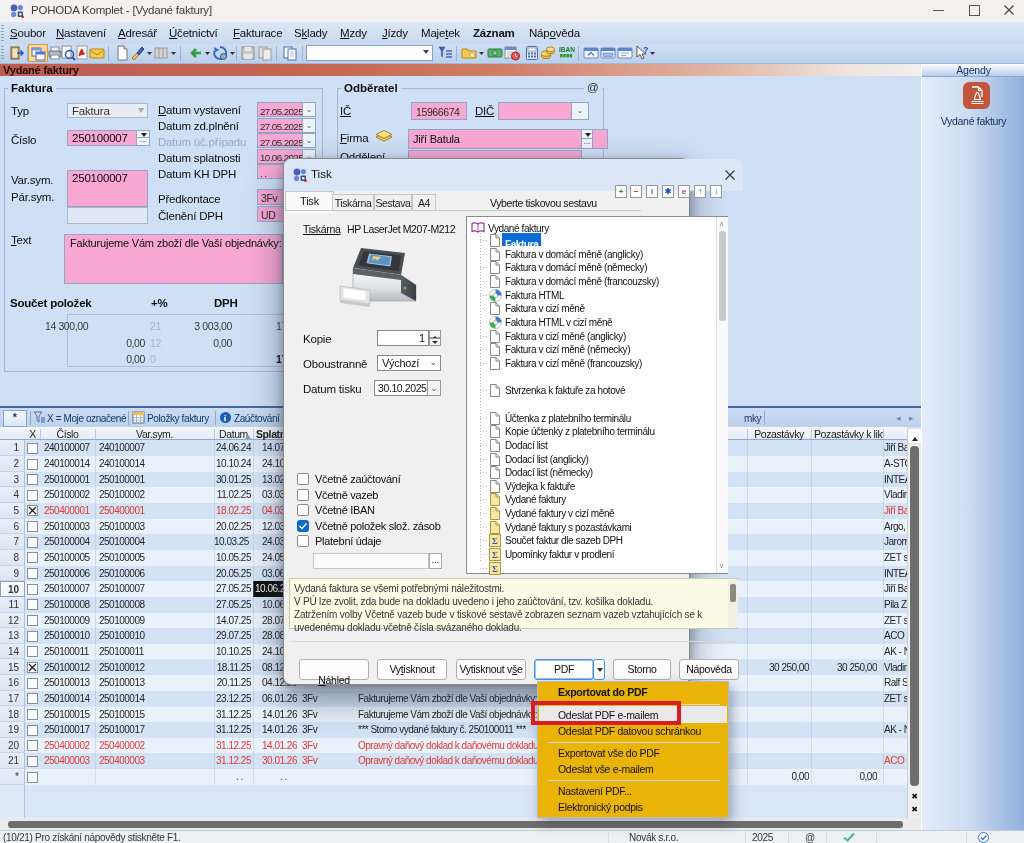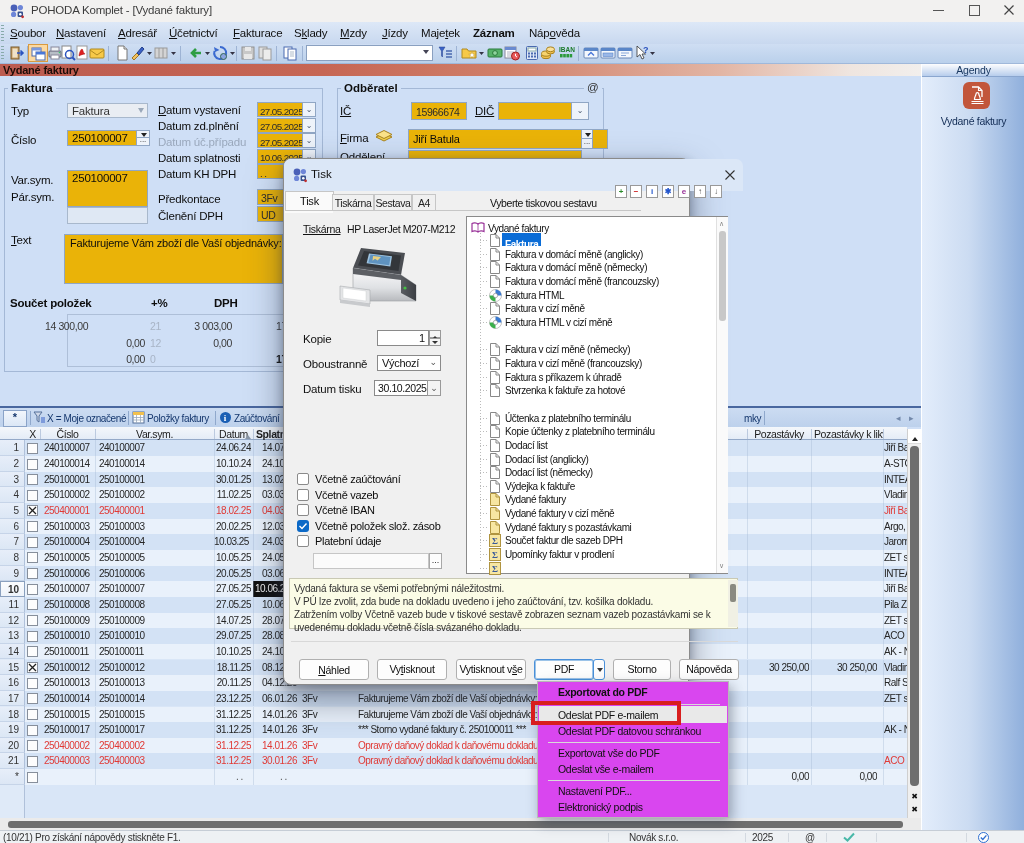--- a/index.html
+++ b/index.html
@@ -1,18 +1,18 @@
 <!DOCTYPE html>
 <html><head><meta charset="utf-8">
 <style>
 html,body{margin:0;padding:0}
 body{width:1024px;height:843px;overflow:hidden;font-family:"Liberation Sans",sans-serif;position:relative;background:#cfdff6}
 .ab{position:absolute}
 .lb{position:absolute;font-size:11.5px;color:#0d0d0d;letter-spacing:-0.2px;white-space:nowrap}
-.inp{position:absolute;background:#eab308;border:1px solid #90a6c4;box-sizing:border-box}
+.inp{position:absolute;background:#f9a8d4;border:1px solid #90a6c4;box-sizing:border-box}
 .gbx{position:absolute;border:1px solid #a4b8d6;box-sizing:border-box}
 .glab{position:absolute;font-weight:bold;font-size:11.5px;color:#0d0d0d;background:#cfdff6;padding:0 3px;white-space:nowrap}
 .chev{position:absolute;width:14px;box-sizing:border-box;background:#eef3fa;border:1px solid #90a6c4;color:#4a5a70;font-size:8px;text-align:center}
 .num{position:absolute;font-size:10px;letter-spacing:-0.4px;color:#2c2c2c;white-space:nowrap}
 .mi{position:absolute;top:0;height:22px;line-height:22px;font-size:11.5px;color:#101010;letter-spacing:-0.2px}
 .ti{position:absolute;top:1px}
 .sep{position:absolute;top:2px;width:1px;height:15px;background:#9db3d4}
 .trow{position:absolute;left:0;width:907px}
 .tcell{position:absolute;top:0;height:100%;font-size:10px;letter-spacing:-0.5px;color:#262626;white-space:nowrap;overflow:hidden}
 .red{color:#e03a36!important}
@@ -1051,49 +1051,49 @@
 <div class="ab" style="left:22px;top:0px">
           <svg width="13" height="13" viewBox="0 0 13 13">
             <circle cx="6.5" cy="6.5" r="6" fill="#fff" stroke="#888" stroke-width="0.5"></circle>
             <path d="M6.5 0.5 A6 6 0 0 1 12.5 6.5 L6.5 6.5 Z" fill="#3a7ad0"></path>
             <path d="M6.5 12.5 A6 6 0 0 1 0.5 6.5 L6.5 6.5 Z" fill="#3ab04a"></path>
             <circle cx="6.5" cy="6.5" r="2.2" fill="#fff" stroke="#666" stroke-width="0.5"></circle>
           </svg>
         </div>
 <div class="ab" style="left:38px;top:1px;font-size:10px;letter-spacing:-0.4px;color:#111;white-space:nowrap">Faktura HTML v cizí měně</div>
 </div>
+<div class="titem" style="top:112.5px">
+<div class="ab" style="left:13px;top:6px;width:8px;height:1px;background:repeating-linear-gradient(90deg,#bbb 0 1px,transparent 1px 3px)"></div>
+<div class="ab" style="left:22px;top:0px">
+          <svg width="11" height="13" viewBox="0 0 11 13">
+            <path d="M1.5 0.5 L7 0.5 L10.5 4 L10.5 12.5 L1.5 12.5 Z" fill="#fff" stroke="#888"></path>
+            <path d="M7 0.5 L7 4 L10.5 4" fill="none" stroke="#888"></path>
+          </svg>
+        </div>
+<div class="ab" style="left:38px;top:1px;font-size:10px;letter-spacing:-0.4px;color:#111;white-space:nowrap">Faktura v cizí měně (anglicky)</div>
+</div>
 <div class="titem" style="top:126.2px">
 <div class="ab" style="left:13px;top:6px;width:8px;height:1px;background:repeating-linear-gradient(90deg,#bbb 0 1px,transparent 1px 3px)"></div>
 <div class="ab" style="left:22px;top:0px">
           <svg width="11" height="13" viewBox="0 0 11 13">
             <path d="M1.5 0.5 L7 0.5 L10.5 4 L10.5 12.5 L1.5 12.5 Z" fill="#fff" stroke="#888"></path>
             <path d="M7 0.5 L7 4 L10.5 4" fill="none" stroke="#888"></path>
           </svg>
         </div>
 <div class="ab" style="left:38px;top:1px;font-size:10px;letter-spacing:-0.4px;color:#111;white-space:nowrap">Faktura v cizí měně (německy)</div>
 </div>
 <div class="titem" style="top:139.8px">
 <div class="ab" style="left:13px;top:6px;width:8px;height:1px;background:repeating-linear-gradient(90deg,#bbb 0 1px,transparent 1px 3px)"></div>
 <div class="ab" style="left:22px;top:0px">
           <svg width="11" height="13" viewBox="0 0 11 13">
             <path d="M1.5 0.5 L7 0.5 L10.5 4 L10.5 12.5 L1.5 12.5 Z" fill="#fff" stroke="#888"></path>
             <path d="M7 0.5 L7 4 L10.5 4" fill="none" stroke="#888"></path>
           </svg>
         </div>
 <div class="ab" style="left:38px;top:1px;font-size:10px;letter-spacing:-0.4px;color:#111;white-space:nowrap">Faktura v cizí měně (francouzsky)</div>
-</div>
-<div class="titem" style="top:153.5px">
-<div class="ab" style="left:13px;top:6px;width:8px;height:1px;background:repeating-linear-gradient(90deg,#bbb 0 1px,transparent 1px 3px)"></div>
-<div class="ab" style="left:22px;top:0px">
-          <svg width="11" height="13" viewBox="0 0 11 13">
-            <path d="M1.5 0.5 L7 0.5 L10.5 4 L10.5 12.5 L1.5 12.5 Z" fill="#fff" stroke="#888"></path>
-            <path d="M7 0.5 L7 4 L10.5 4" fill="none" stroke="#888"></path>
-          </svg>
-        </div>
-<div class="ab" style="left:38px;top:1px;font-size:10px;letter-spacing:-0.4px;color:#111;white-space:nowrap">Faktura s příkazem k úhradě</div>
 </div>
 <div class="titem" style="top:167.2px">
 <div class="ab" style="left:13px;top:6px;width:8px;height:1px;background:repeating-linear-gradient(90deg,#bbb 0 1px,transparent 1px 3px)"></div>
 <div class="ab" style="left:22px;top:0px">
           <svg width="11" height="13" viewBox="0 0 11 13">
             <path d="M1.5 0.5 L7 0.5 L10.5 4 L10.5 12.5 L1.5 12.5 Z" fill="#fff" stroke="#888"></path>
             <path d="M7 0.5 L7 4 L10.5 4" fill="none" stroke="#888"></path>
           </svg>
         </div>
 <div class="ab" style="left:38px;top:1px;font-size:10px;letter-spacing:-0.4px;color:#111;white-space:nowrap">Stvrzenka k faktuře za hotové</div>
@@ -1215,38 +1215,38 @@
             <rect x="0.5" y="0.5" width="11" height="12" fill="#f7e6a2" stroke="#b09440"></rect>
             <text x="3" y="10" font-size="9" font-weight="bold" fill="#3a5a9a" font-family="Liberation Serif">Σ</text>
           </svg>
         </div>
 <div class="ab" style="left:38px;top:19px;font-size:12px;letter-spacing:-0.4px;color:#111;white-space:nowrap">Upomínky faktur v prodlení v cizí měně</div>
 </div>
 </div>
 <div class="ab" style="left:5px;top:419px;width:449px;height:51px;background:#fbfce6;border:1px solid #c9c9b4;box-sizing:border-box">
 <div class="ab" style="left:4px;top:3.5px;font-size:10px;letter-spacing:-0.2px;color:#333;white-space:nowrap">Vydaná faktura se všemi potřebnými náležitostmi.</div>
 <div class="ab" style="left:4px;top:16.5px;font-size:10px;letter-spacing:-0.2px;color:#333;white-space:nowrap">V PÚ lze zvolit, zda bude na dokladu uvedeno i jeho zaúčtování, tzv. košilka dokladu.</div>
-<div class="ab" style="left:4px;top:29.5px;font-size:10px;letter-spacing:-0.2px;color:#333;white-space:nowrap">Zatržením volby Včetně vazeb bude v tiskové sestavě zobrazen seznam vazeb pozastávkami se k</div>
+<div class="ab" style="left:4px;top:29.5px;font-size:10px;letter-spacing:-0.2px;color:#333;white-space:nowrap">Zatržením volby Včetně vazeb bude v tiskové sestavě zobrazen seznam vazeb vztahujících se k</div>
 <div class="ab" style="left:4px;top:42.5px;font-size:10px;letter-spacing:-0.2px;color:#333;white-space:nowrap">uvedenému dokladu včetně čísla svázaného dokladu.</div>
 <div class="ab" style="left:438px;top:1px;width:10px;height:47px;background:#f0f0e4">
         <div class="ab" style="left:1.5px;top:4px;width:6px;height:18px;background:#8a8a80;border-radius:2px"></div>
       </div>
 </div>
 <div class="ab" style="left:7px;top:482px;width:447px;height:1px;background:#d8d8d8"></div>
-<div class="btn" style="left:15px;top:500px;width:70px;padding-top:4px"><u>N</u>áhled</div>
+<div class="btn" style="left:15px;top:500px;width:70px;padding-top:14px"><u>N</u>áhled</div>
 <div class="btn" style="left:93px;top:500px;width:70px;padding-top:3px">Vy<u>t</u>isknout</div>
 <div class="btn" style="left:172px;top:500px;width:70px;padding-top:3px">Vytisknout v<u>š</u>e</div>
 <div class="btn" style="left:250px;top:500px;width:60px;padding-top:3px;border-color:#4a90d9;border-width:1px;box-shadow:0 0 0 1px #9cc3e8 inset">PDF</div>
 <div class="btn" style="left:309px;top:500px;width:12px;padding-top:3px;border-color:#4a90d9">
       <div class="ab" style="left:2.5px;top:8px;width:0;height:0;border:3px solid transparent;border-top:4px solid #333"></div>
     </div>
 <div class="btn" style="left:329px;top:500px;width:58px;padding-top:3px">Storno</div>
 <div class="btn" style="left:395px;top:500px;width:60px;padding-top:3px">Nápověda</div>
 </div>
-<div class="ab" style="left:537px;top:681px;width:192px;height:137px;background:#d946ef;border:1px solid #b8b8b8;box-sizing:border-box;box-shadow:3px 5px 12px rgba(40,50,70,0.4)">
+<div class="ab" style="left:537px;top:681px;width:192px;height:137px;background:#eab308;border:1px solid #b8b8b8;box-sizing:border-box;box-shadow:3px 5px 12px rgba(40,50,70,0.4)">
 <div class="mnu" style="top:4px;font-weight:bold">Exportovat do PDF</div>
 <div class="msep" style="top:21.5px"></div>
 <div class="ab" style="left:1px;top:24px;width:188px;height:17px;background:#e9e9e9"></div>
 <div class="mnu" style="top:27px">Odeslat PDF e-mailem</div>
 <div class="mnu" style="top:43px">Odeslat PDF datovou schránkou</div>
 <div class="msep" style="top:59.5px"></div>
 <div class="mnu" style="top:65px">Exportovat vše do PDF</div>
 <div class="mnu" style="top:81px">Odeslat vše e-mailem</div>
 <div class="msep" style="top:97.5px"></div>
 <div class="mnu" style="top:103px">Nastavení PDF...</div>

